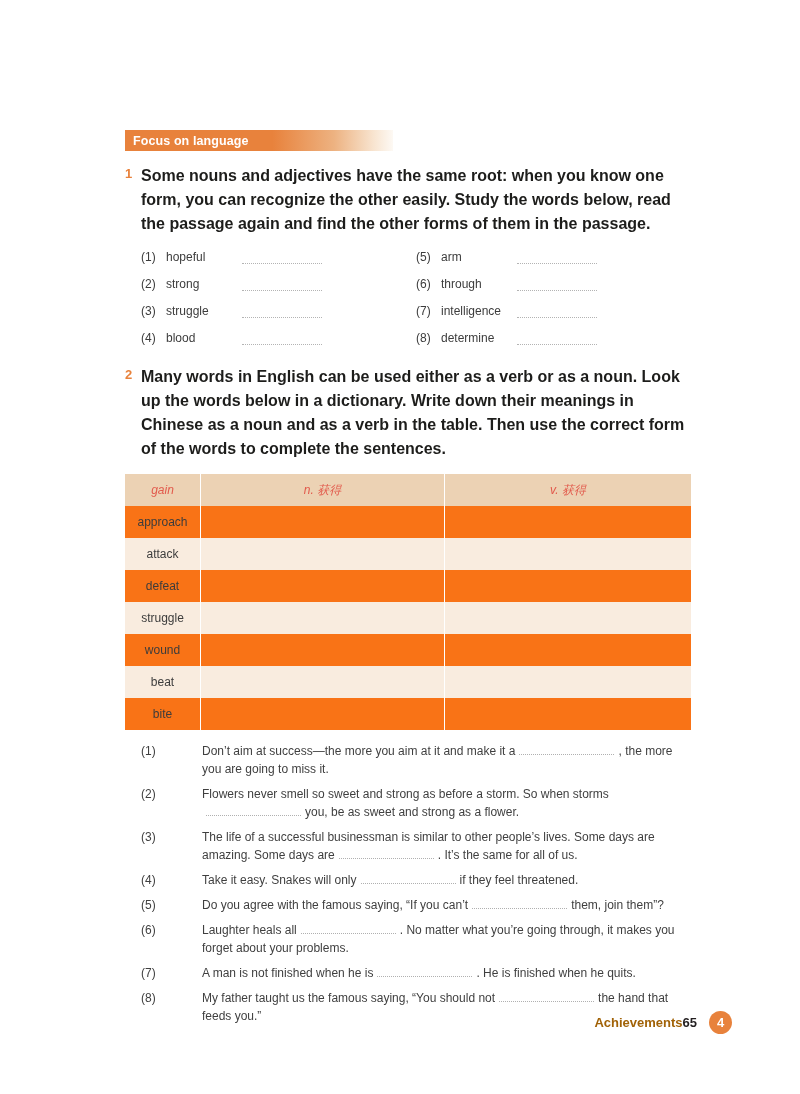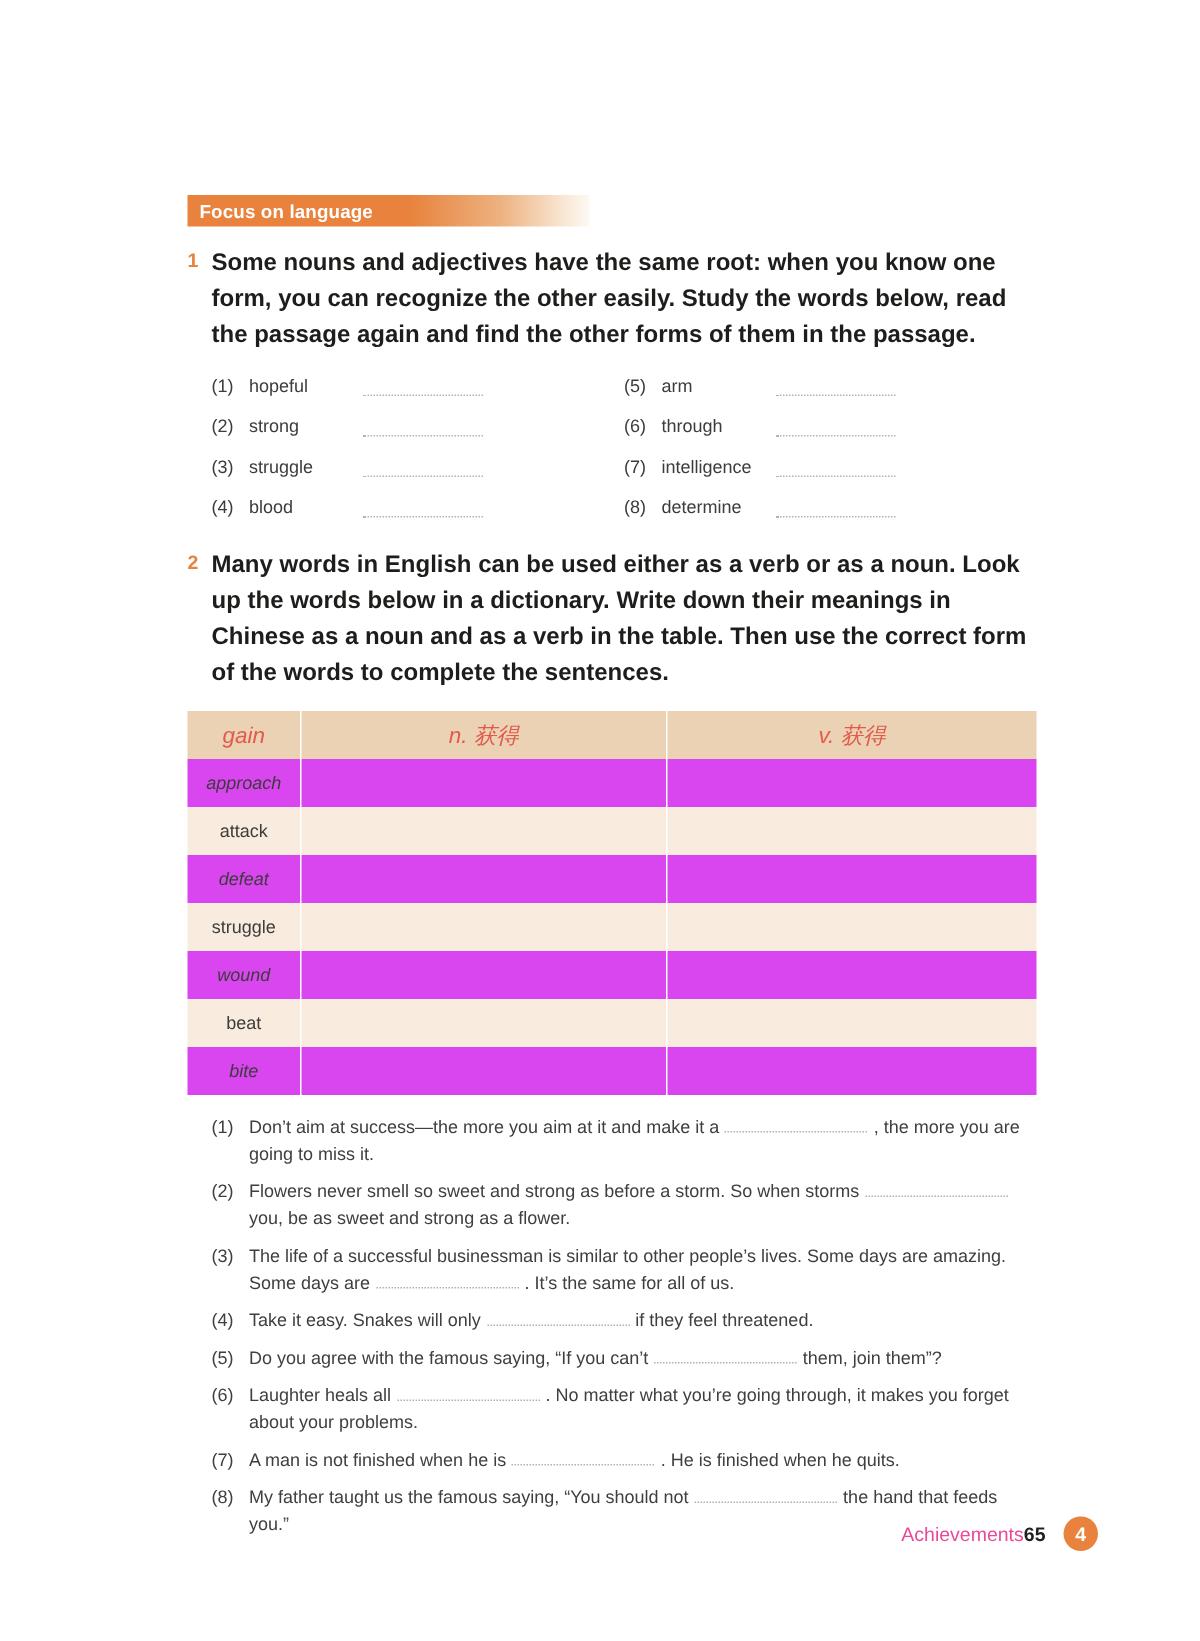--- a/index.html
+++ b/index.html
@@ -27,35 +27,35 @@
   .wnum { width: 25px; flex-shrink: 0; }
   .wword { width: 76px; flex-shrink: 0; }
   .wblank { width: 80px; height: 14px; border-bottom: 1px dotted #b3b3b3; }
 
   .ex2 { margin-top: 9px; }
 
   
   .vtable { margin: 13px 0 12px 0; width: 566px; }
   .trow { display: grid; grid-template-columns: 75px 243px 246px; column-gap: 1px; height: 32px; }
   .cell { display: flex; align-items: center; justify-content: center; font-size: 12px; color: #3c3c3c; }
-  .trow.hdr .cell { color: #e25a4c; font-style: italic; font-size: 15px; }
+  .trow.hdr .cell { color: #e25a4c; font-style: italic; font-size: 12px; }
   .bg-hdr  { background: #ecd2b4; }
-  .bg-dark { background: #d946ef; font-style: italic; }
+  .bg-dark { background: #f97316; }
   .bg-light{ background: #f9ecdf; }
 
   
   .sentences { padding-left: 16px; margin-top: 2px; }
   .sentence { display: flex; margin-bottom: 7px; font-size: 12px; line-height: 1.5; color: #3f3f3f; }
   .snum { width: 25px; flex-shrink: 0; }
-  .stext { flex: 1; }
+  .stext { flex: 1; margin-left: 36px; }
   .sblank { display: inline-block; width: 95px; height: 0.85em; border-bottom: 1px dotted #b0b0b0; margin: 0 4px; }
 
   
   .footer { position: absolute; left: 125px; top: 1011px; width: 607px; display: flex; justify-content: flex-end; align-items: center; }
-  .f-label { font-weight: normal; font-size: 13px; color: #ec4899; }
+  .f-label { font-weight: bold; font-size: 13px; color: #a16207; }
   .f-page  { font-weight: bold; font-size: 13px; color: #231f20; margin-left: 0; }
   .unit-badge { width: 23px; height: 23px; border-radius: 50%; background: #e8823c; color: #ffffff;
     display: flex; align-items: center; justify-content: center; font-weight: bold; font-size: 13px; margin-left: 12px; }
 </style>
 </head>
 <body>
 
 <div class="page">
   <div class="content">
 

